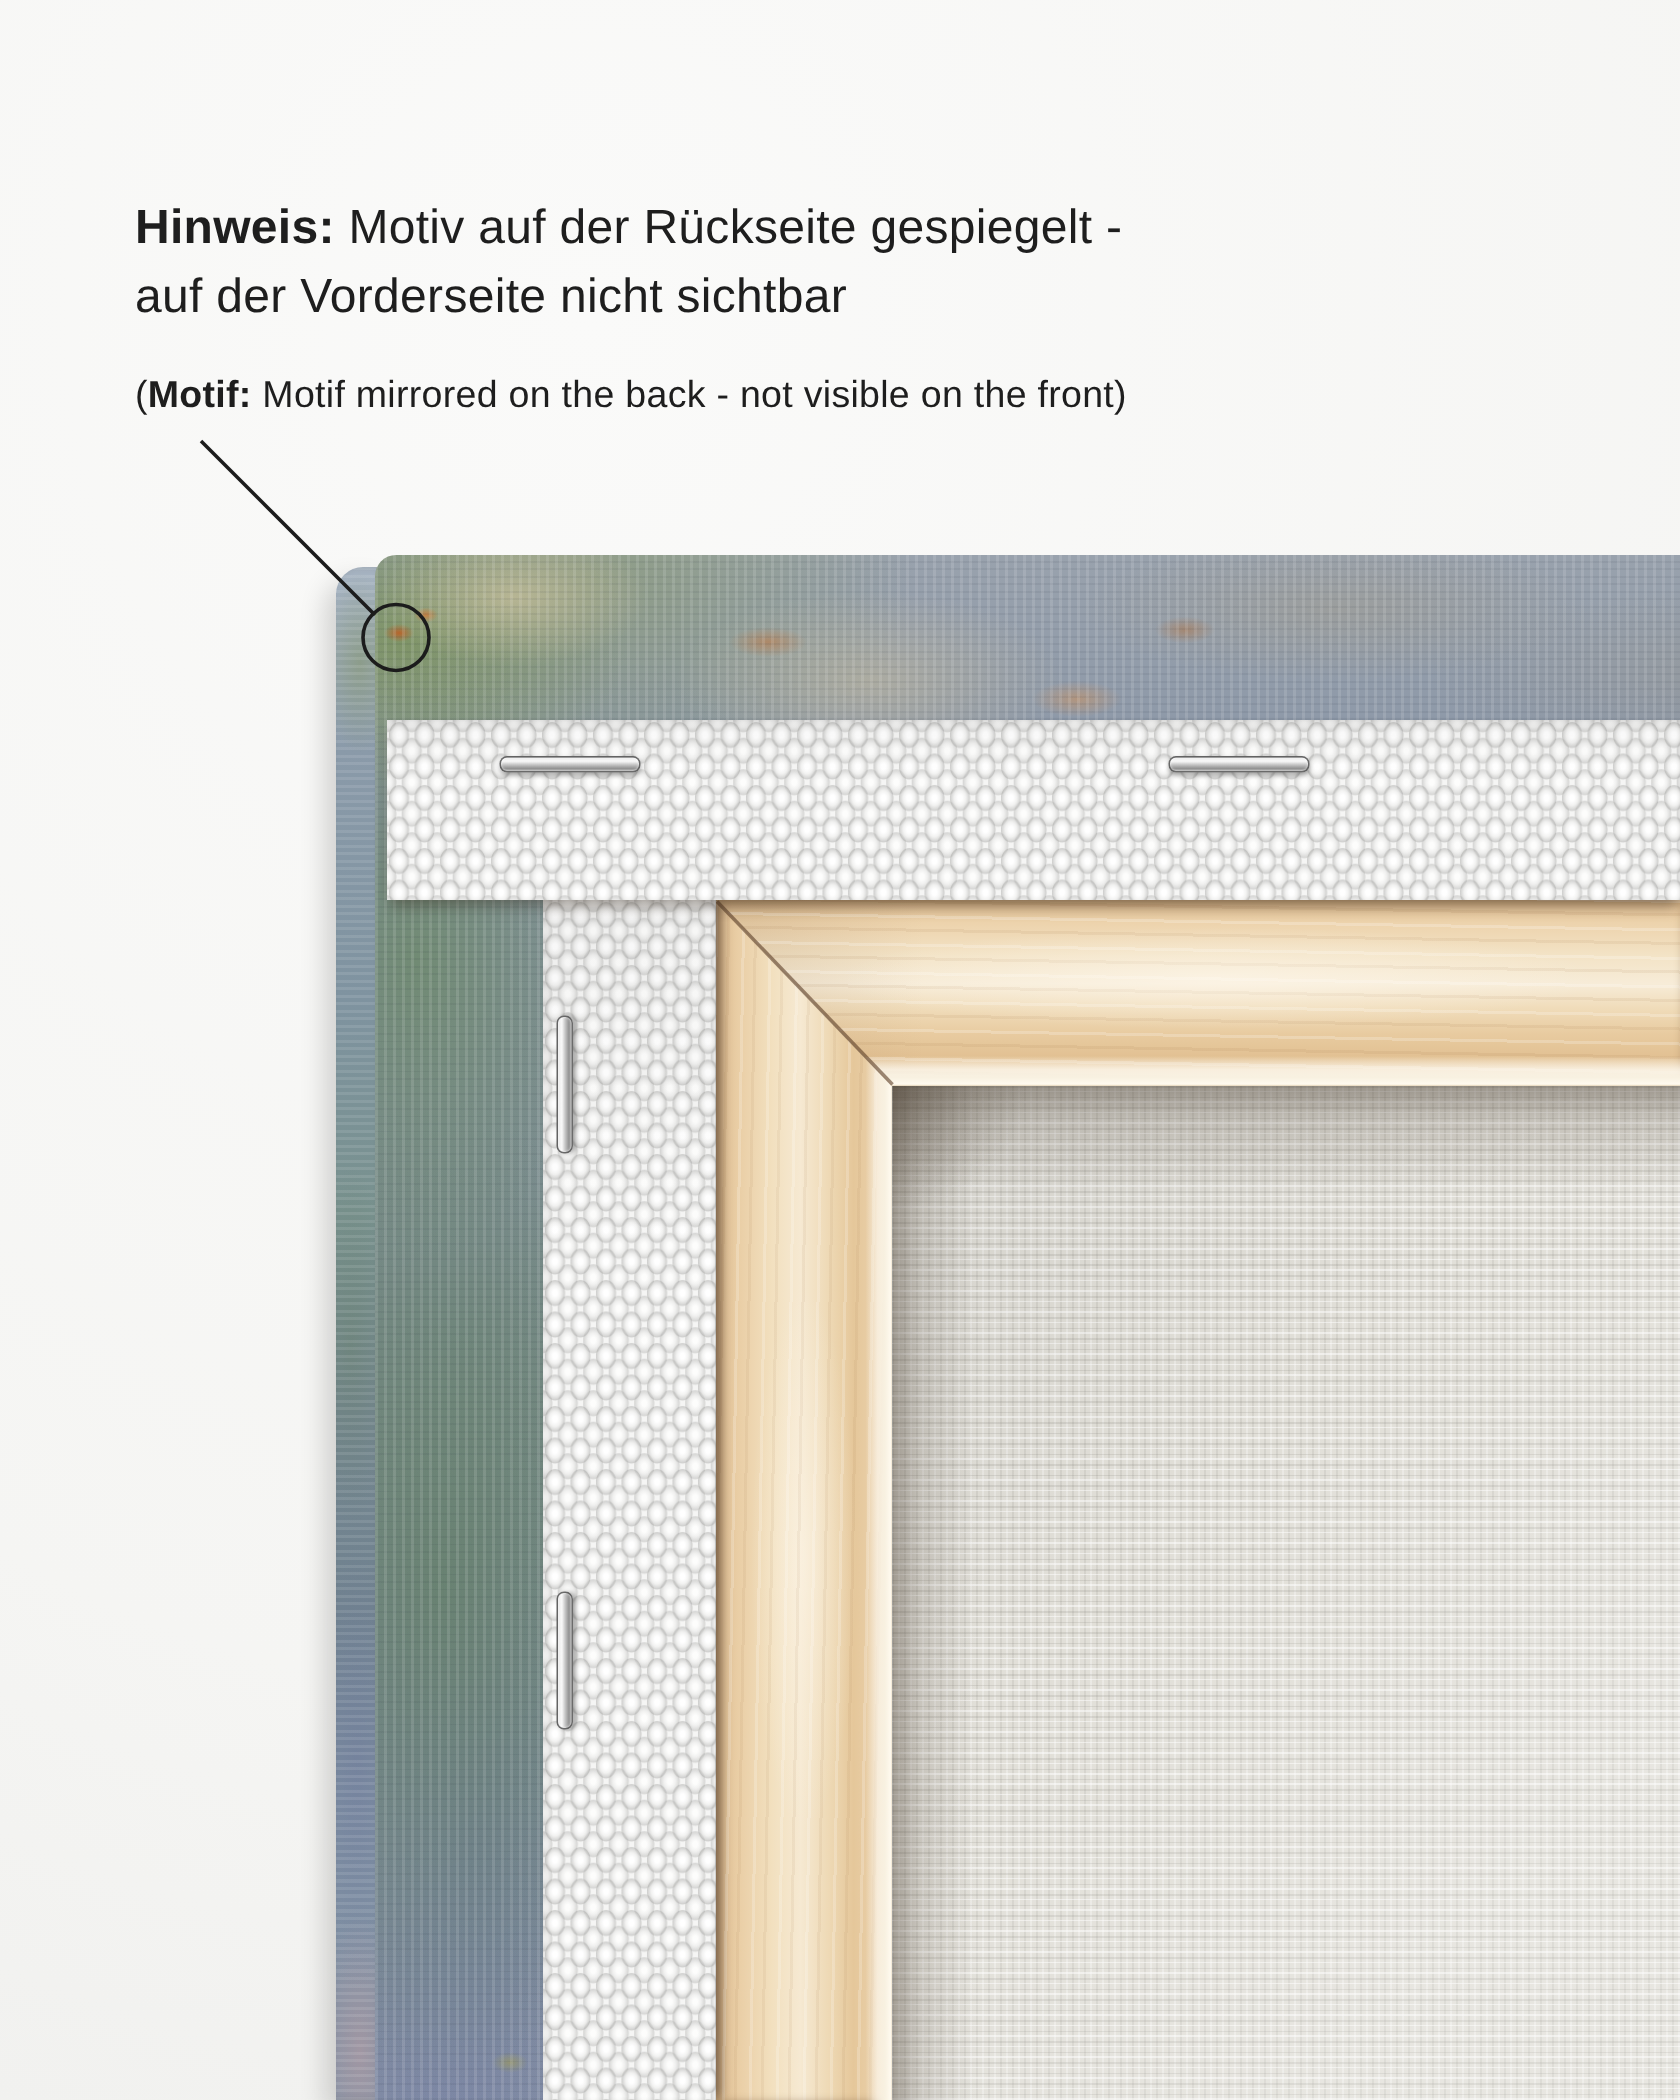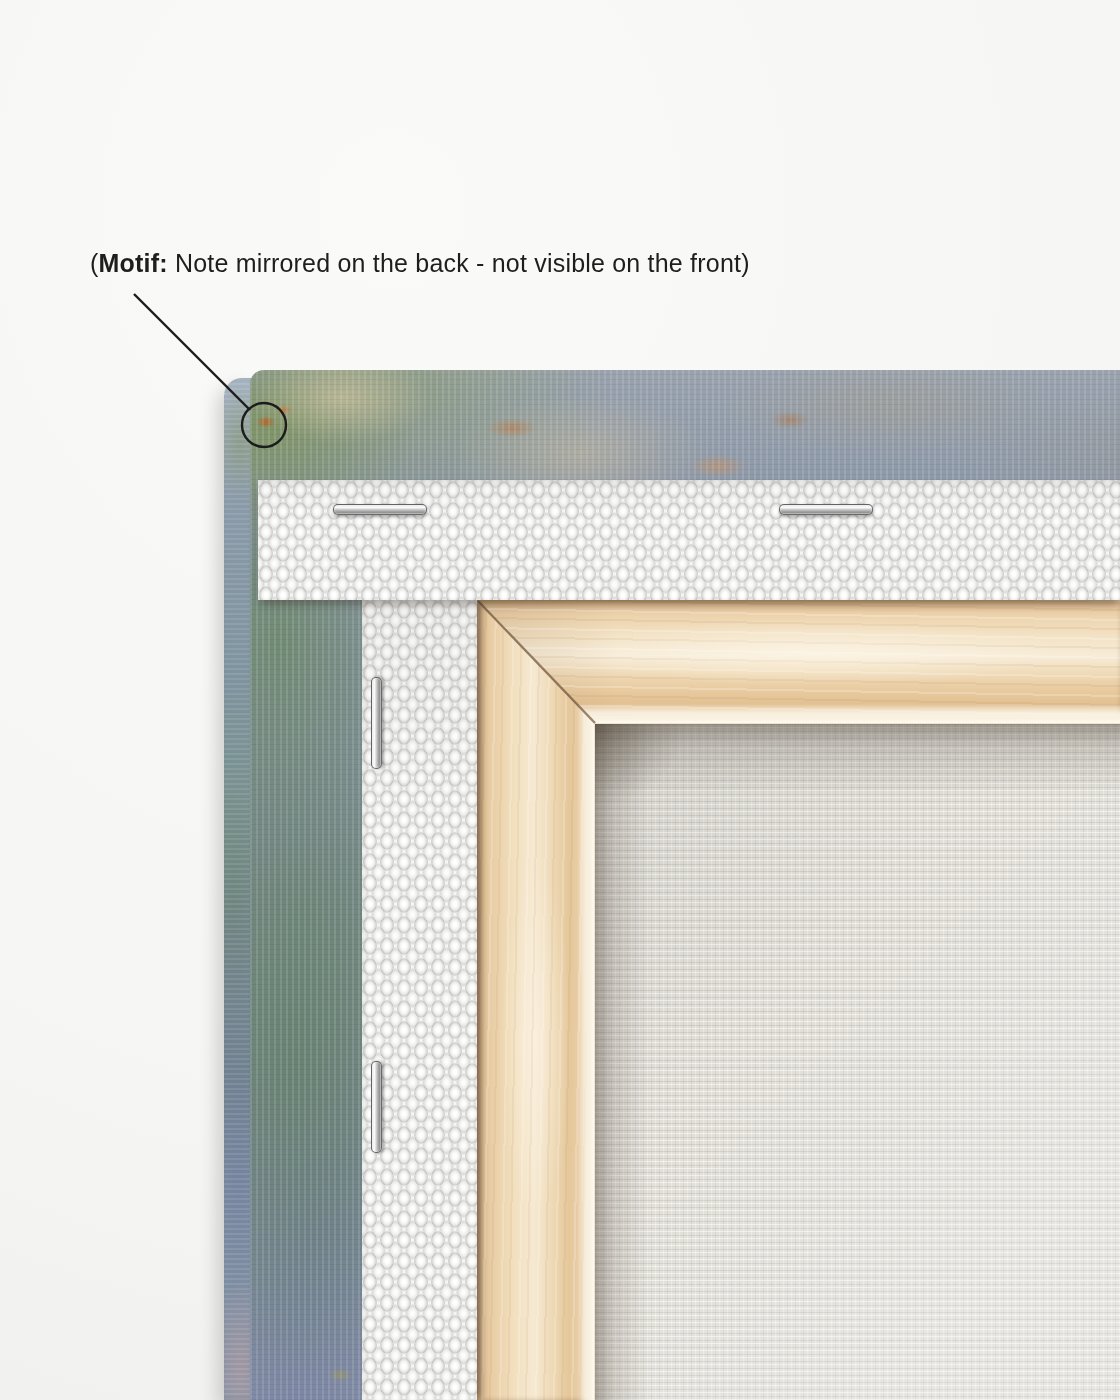--- a/index.html
+++ b/index.html
@@ -162,21 +162,25 @@
   .staple-top-left{left:333px;top:504px;}
   .staple-top-right{left:779px;top:504px;}
   .staple-left-upper{left:371px;top:677px;}
   .staple-left-lower{left:371px;top:1061px;}
 </style>
 </head>
 <body>
 
 <div class="stage">
 
-  <p class="note-en"><span>(</span><span class="bold">Motif:</span><span> Note mirrored on the back - not visible on the front)</span></p>
+  <p class="note-de">
+    <span class="line"><span class="bold">Hinweis:</span><span> Motiv auf der Rückseite gespiegelt -</span></span>
+    <span class="line">auf der Vorderseite nicht sichtbar</span>
+  </p>
+  <p class="note-en"><span>(</span><span class="bold">Motif:</span><span> Motif mirrored on the back - not visible on the front)</span></p>
 
   <div class="side-edge"></div>
   <div class="motif"></div>
 
   <div class="wood-h"></div>
   <div class="wood-v"></div>
   <div class="inner-canvas"></div>
 
   <svg class="seam-svg" width="1120" height="1400" viewBox="0 0 1120 1400">
     <line x1="478" y1="601" x2="595" y2="723" stroke="rgba(92,62,38,0.6)" stroke-width="2.4"></line>

